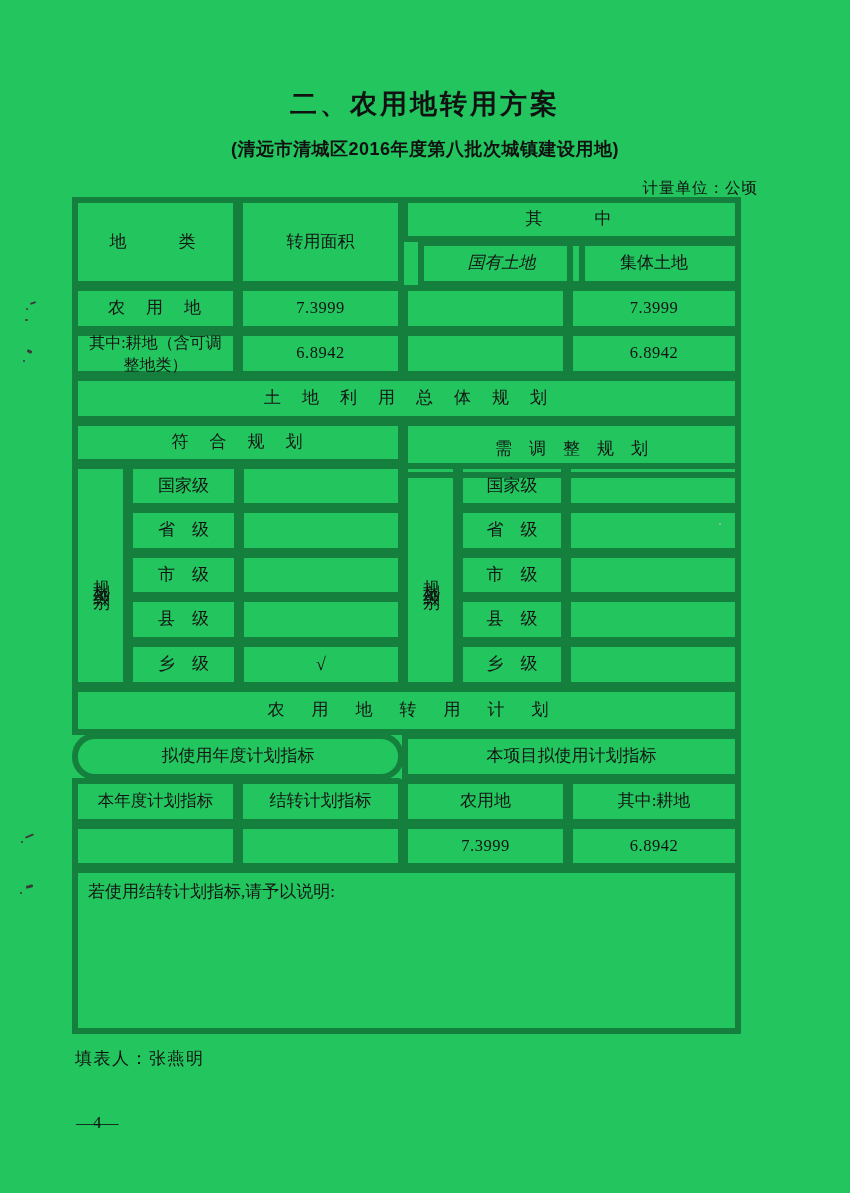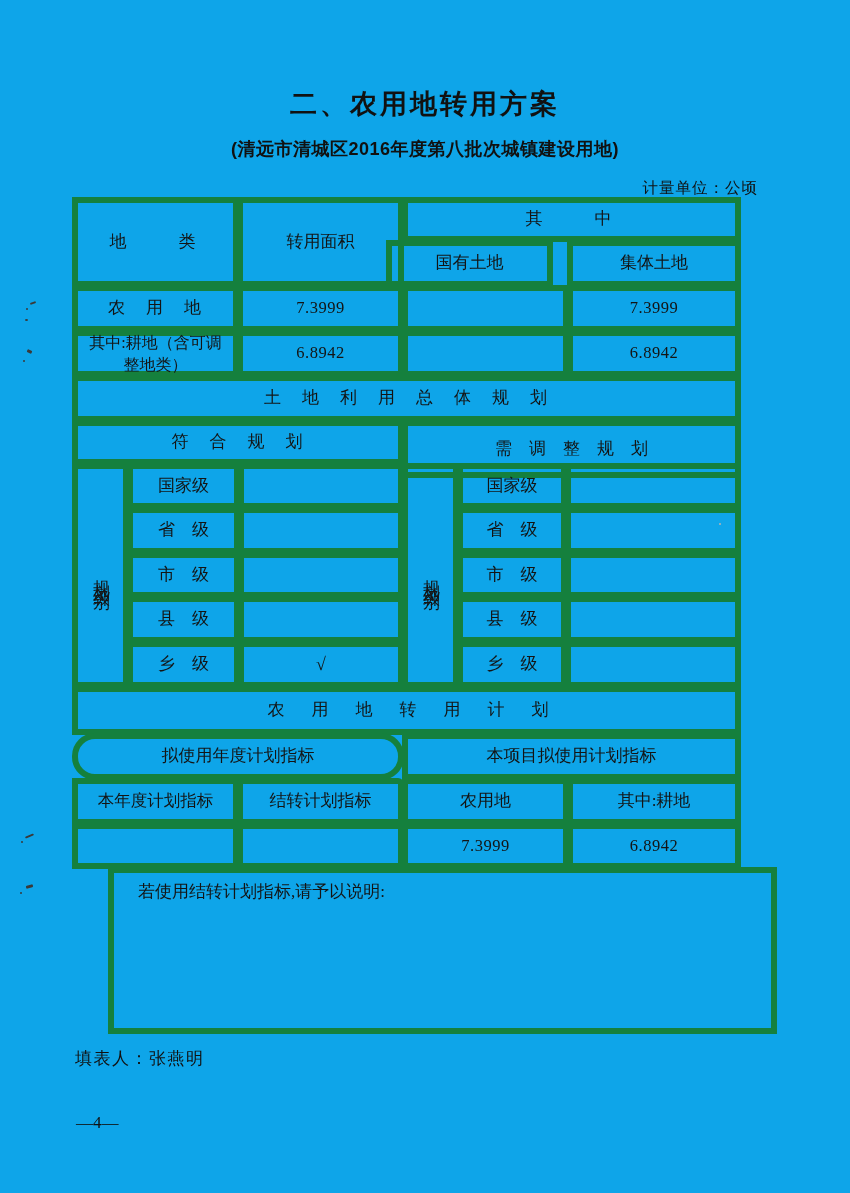--- a/index.html
+++ b/index.html
@@ -1,19 +1,19 @@
 <!DOCTYPE html>
 <html><head>
 <meta charset="utf-8">
 <style>
   html,body{margin:0;padding:0;background:#ffffff;}
   .page{
     position:relative;
     width:850px;height:1193px;
-    background:#0ea5e9;
+    background:#22c55e;
     font-family:"Liberation Serif", serif;
     color:#141414;
     overflow:hidden;
   }
   .doc-title{
     position:absolute;left:0;right:0;top:86px;
     text-align:center;
     font-family:"Liberation Sans", sans-serif;
     font-weight:bold;font-size:27px;letter-spacing:3px;
     color:#111;
@@ -45,21 +45,21 @@
   .sp6{letter-spacing:6px;}
   .num{font-size:16.5px;letter-spacing:0.5px;}
   .check{font-size:18px;}
   .vert span{
     writing-mode:vertical-rl;
     letter-spacing:5px;
     font-size:17px;
   }
   .note-cell{
     align-items:flex-start;justify-content:flex-start;
-    text-align:center;padding:8px 24px;margin-left:36px;
+    text-align:center;padding:8px 10px;
   }
   .wrap2{padding:0 4px;}
   .preparer{
     position:absolute;left:75px;top:1047px;
     font-size:17px;letter-spacing:1.5px;color:#111;
   }
   .page-num{
     position:absolute;left:76px;top:1113px;
     font-size:17px;color:#111;
   }
@@ -73,21 +73,21 @@
 
   <div class="doc-title">二、农用地转用方案</div>
   <div class="doc-subtitle">(清远市清城区2016年度第八批次城镇建设用地)</div>
   <div class="unit-note">计量单位：公顷</div>
 
   <div class="tbl">
 
     <div class="c sp6" style="left:0;top:0;width:167px;height:90px;">地　　类</div>
     <div class="c" style="left:165px;top:0;width:167px;height:90px;">转用面积</div>
     <div class="c sp6" style="left:330px;top:0;width:339px;height:45px;">其　　中</div>
-    <div class="c" style="left:314px;top:43px;width:167px;height:47px;">国有土地</div>
+    <div class="c" style="left:346px;top:43px;width:167px;height:47px;font-style:italic;">国有土地</div>
     <div class="c" style="left:495px;top:43px;width:174px;height:47px;">集体土地</div>
 
     <div class="c sp2" style="left:0;top:88px;width:167px;height:47px;">农　用　地</div>
     <div class="c num" style="left:165px;top:88px;width:167px;height:47px;">7.3999</div>
     <div class="c num" style="left:330px;top:88px;width:167px;height:47px;"></div>
     <div class="c num" style="left:495px;top:88px;width:174px;height:47px;">7.3999</div>
 
     <div class="c wrap2" style="left:0;top:133px;width:167px;height:47px;font-size:16px;">其中:耕地（含可调整地类）</div>
     <div class="c num" style="left:165px;top:133px;width:167px;height:47px;">6.8942</div>
     <div class="c num" style="left:330px;top:133px;width:167px;height:47px;"></div>

